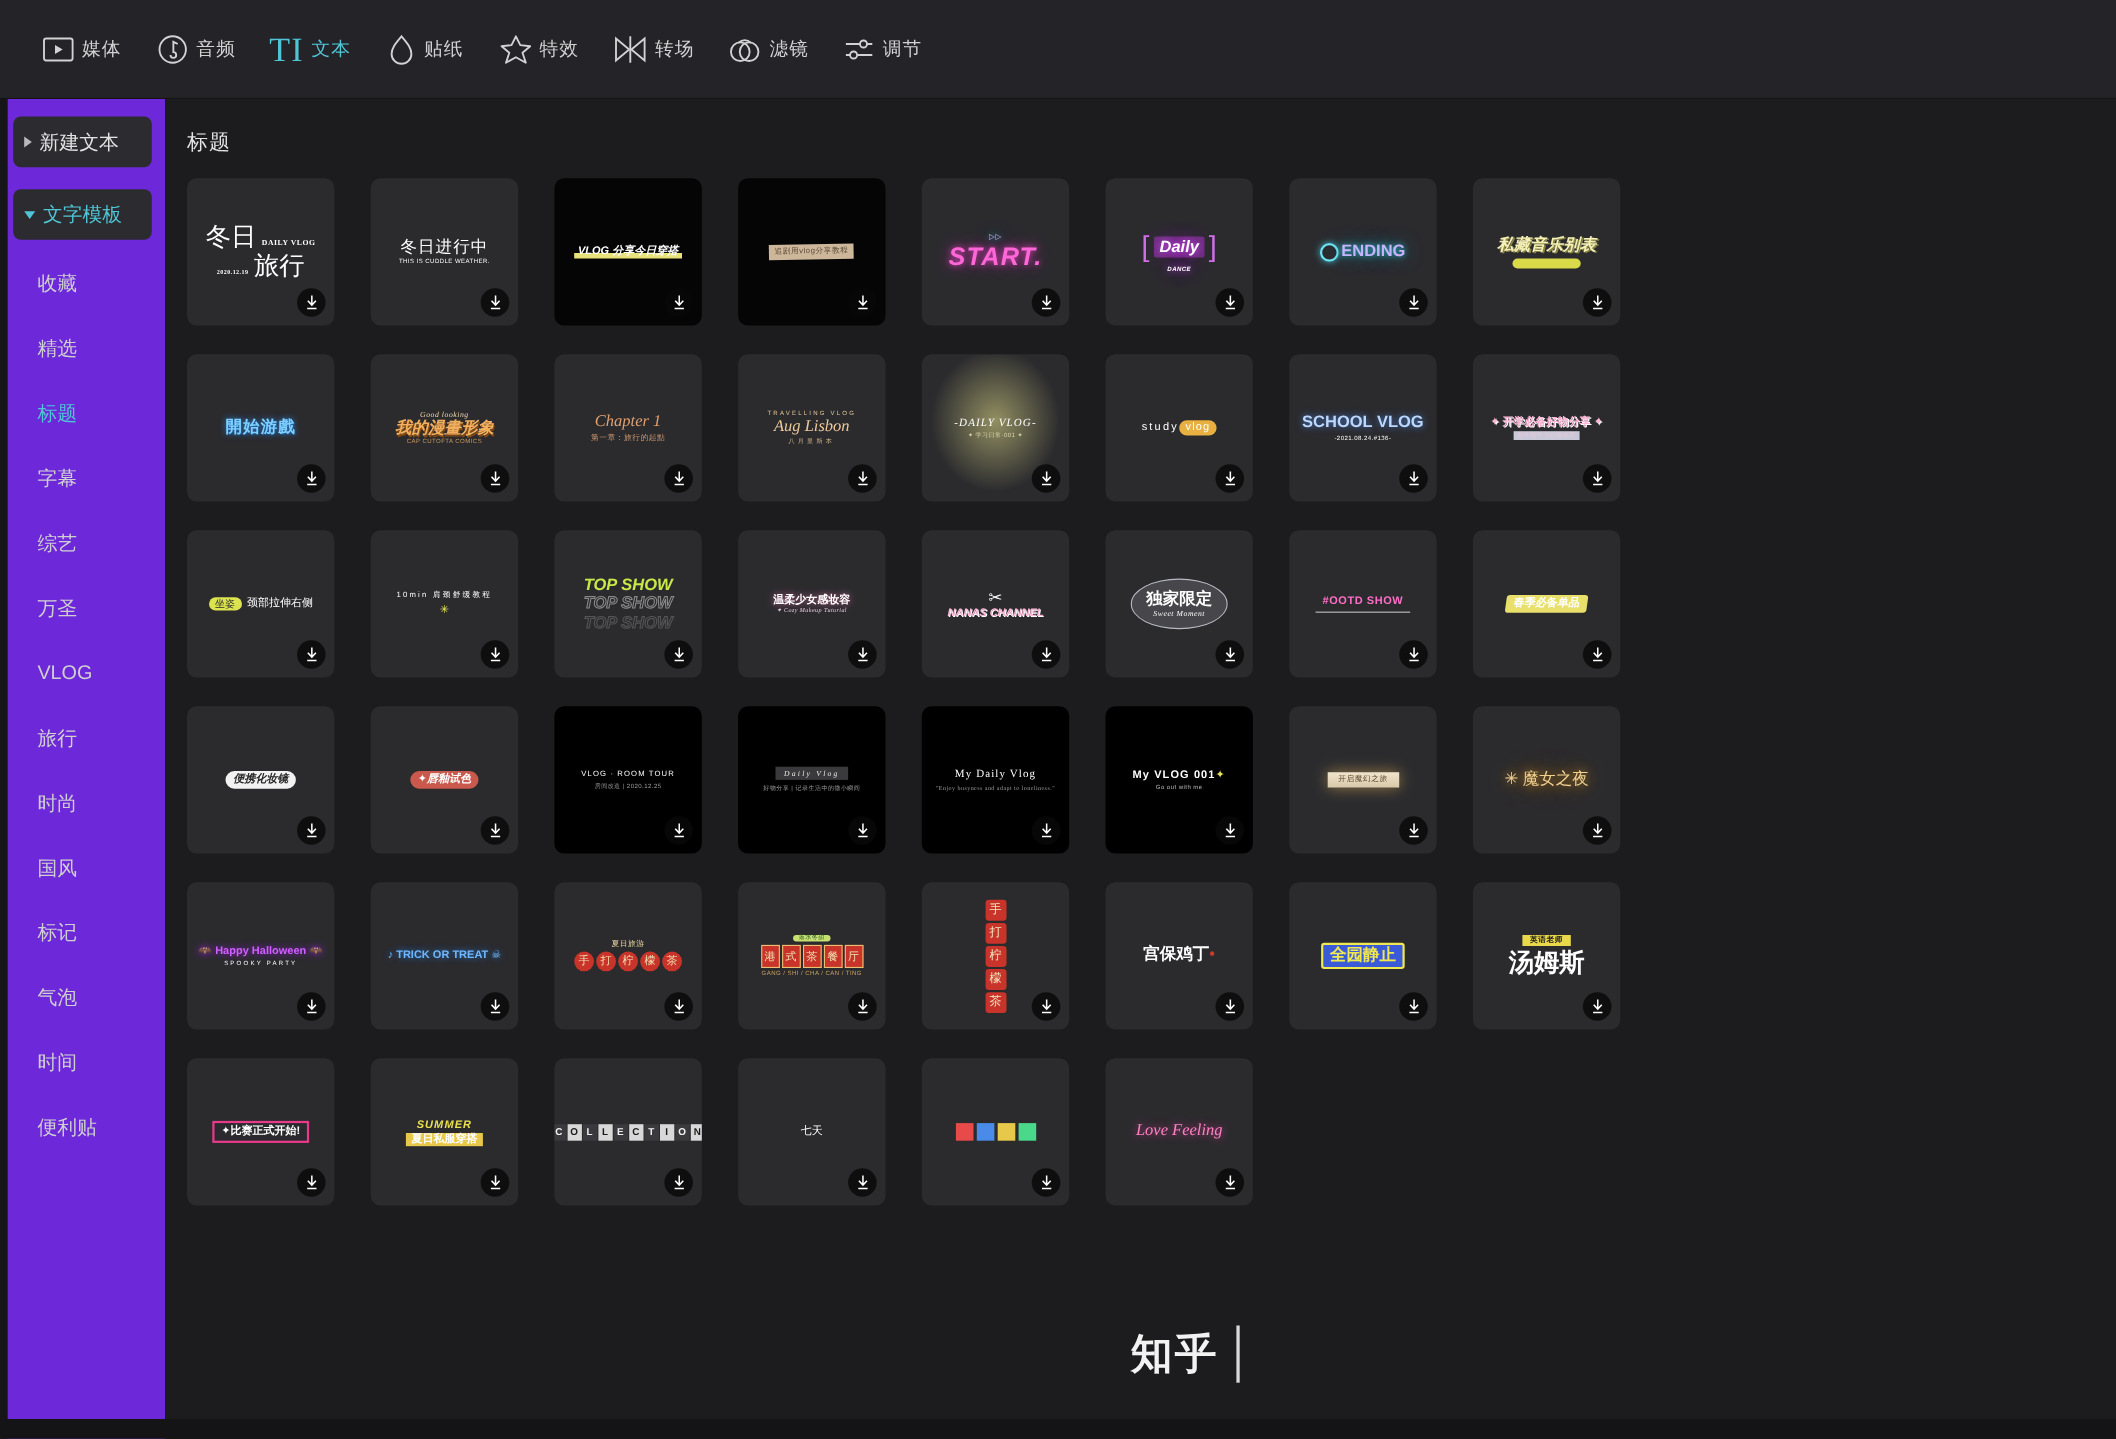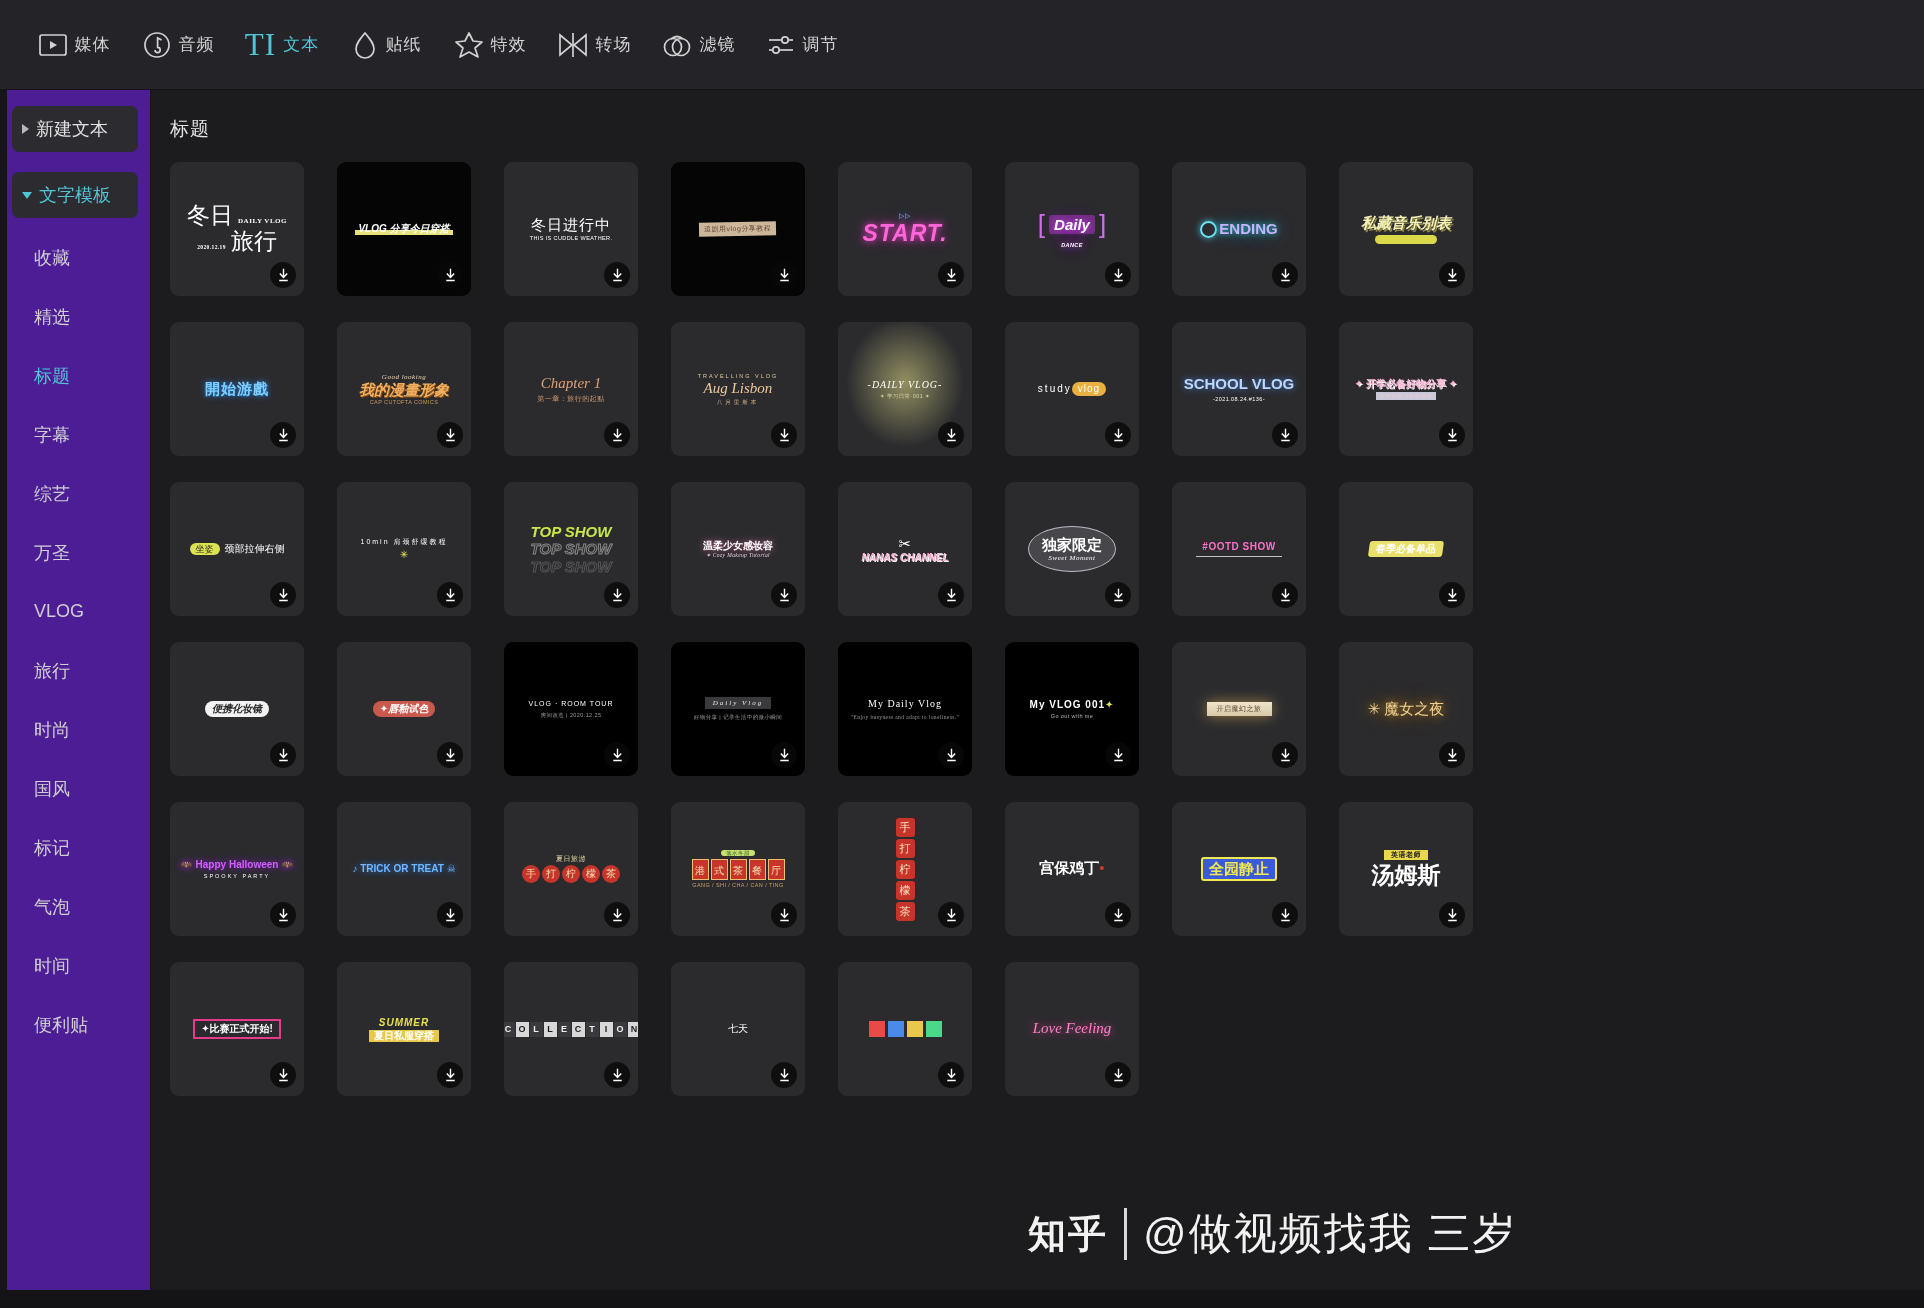--- a/index.html
+++ b/index.html
@@ -26,21 +26,21 @@
     gap: 7px; cursor: pointer;
   }
   .tool .ticon { height: 34px; display: flex; align-items: center; justify-content: center; }
   .tool .tlabel { font-size: 17px; color: #d2d2d4; letter-spacing: 1px; }
   .tool.active .tlabel { color: #4fc5d6; }
   .ti-text { font-family: "Liberation Serif", "DejaVu Serif", serif; font-size: 31px; color: #4fc5d6; letter-spacing: 1px; line-height: 1; }
 
   
   #sidebar {
     position: absolute; top: 90px; left: 0; width: 151px; height: 1218px;
-    background: #4c1d95;
+    background: #6d28d9;
     padding-top: 8px;
     border-right: 1px solid #161618;
   }
   .side-head {
     margin: 8px 12px 0 12px; height: 46px; border-radius: 7px;
     background: #2c2c30; display: flex; align-items: center; padding-left: 10px;
     gap: 7px; cursor: pointer;
   }
   .side-head .caret-r {
     width: 0; height: 0; border-left: 7px solid #b9b9bb;
@@ -290,35 +290,35 @@
               <span class="big">旅行</span>
             </div>
           </div>
           <div class="dl">
             <svg width="15" height="15" viewBox="0 0 16 16">
               <path d="M8 1.5 V9.5 M4.6 6.4 L8 10 L11.4 6.4" fill="none" stroke="#fff" stroke-width="1.5" stroke-linecap="square"></path>
               <line x1="3.5" y1="13.3" x2="12.5" y2="13.3" stroke="#fff" stroke-width="1.5"></line>
             </svg>
           </div>
         </div>
-        <div class="card dark">
-          <div class="thumb">
-            <div class="sm" style="font-style:italic;font-weight:bold;color:#fff;background:linear-gradient(transparent 62%,#e8e27a 62%);padding:0 3px">VLOG 分享今日穿搭</div>
-          </div>
-          <div class="dl">
-            <svg width="15" height="15" viewBox="0 0 16 16">
-              <path d="M8 1.5 V9.5 M4.6 6.4 L8 10 L11.4 6.4" fill="none" stroke="#fff" stroke-width="1.5" stroke-linecap="square"></path>
-              <line x1="3.5" y1="13.3" x2="12.5" y2="13.3" stroke="#fff" stroke-width="1.5"></line>
-            </svg>
-          </div>
-        </div>
         <div class="card">
           <div class="thumb w">
             <div class="med" style="letter-spacing:1px">冬日进行中</div>
             <div class="xxs" style="margin-top:2px">THIS IS CUDDLE WEATHER.</div>
+          </div>
+          <div class="dl">
+            <svg width="15" height="15" viewBox="0 0 16 16">
+              <path d="M8 1.5 V9.5 M4.6 6.4 L8 10 L11.4 6.4" fill="none" stroke="#fff" stroke-width="1.5" stroke-linecap="square"></path>
+              <line x1="3.5" y1="13.3" x2="12.5" y2="13.3" stroke="#fff" stroke-width="1.5"></line>
+            </svg>
+          </div>
+        </div>
+        <div class="card dark">
+          <div class="thumb">
+            <div class="sm" style="font-style:italic;font-weight:bold;color:#fff;background:linear-gradient(transparent 62%,#e8e27a 62%);padding:0 3px">VLOG 分享今日穿搭</div>
           </div>
           <div class="dl">
             <svg width="15" height="15" viewBox="0 0 16 16">
               <path d="M8 1.5 V9.5 M4.6 6.4 L8 10 L11.4 6.4" fill="none" stroke="#fff" stroke-width="1.5" stroke-linecap="square"></path>
               <line x1="3.5" y1="13.3" x2="12.5" y2="13.3" stroke="#fff" stroke-width="1.5"></line>
             </svg>
           </div>
         </div>
         <div class="card dark">
           <div class="thumb">
@@ -869,17 +869,16 @@
               <line x1="3.5" y1="13.3" x2="12.5" y2="13.3" stroke="#fff" stroke-width="1.5"></line>
             </svg>
           </div>
         </div>
       </div>
   </div>
 
   <div id="watermark">
     <span class="zh-logo">知乎</span>
     <span class="zh-bar"></span>
-    <span class="zh-user">@做视频找我 三岁</span>
   </div>
 
   <div id="bottom-bar"></div>
 </div>
 
 </body></html>

